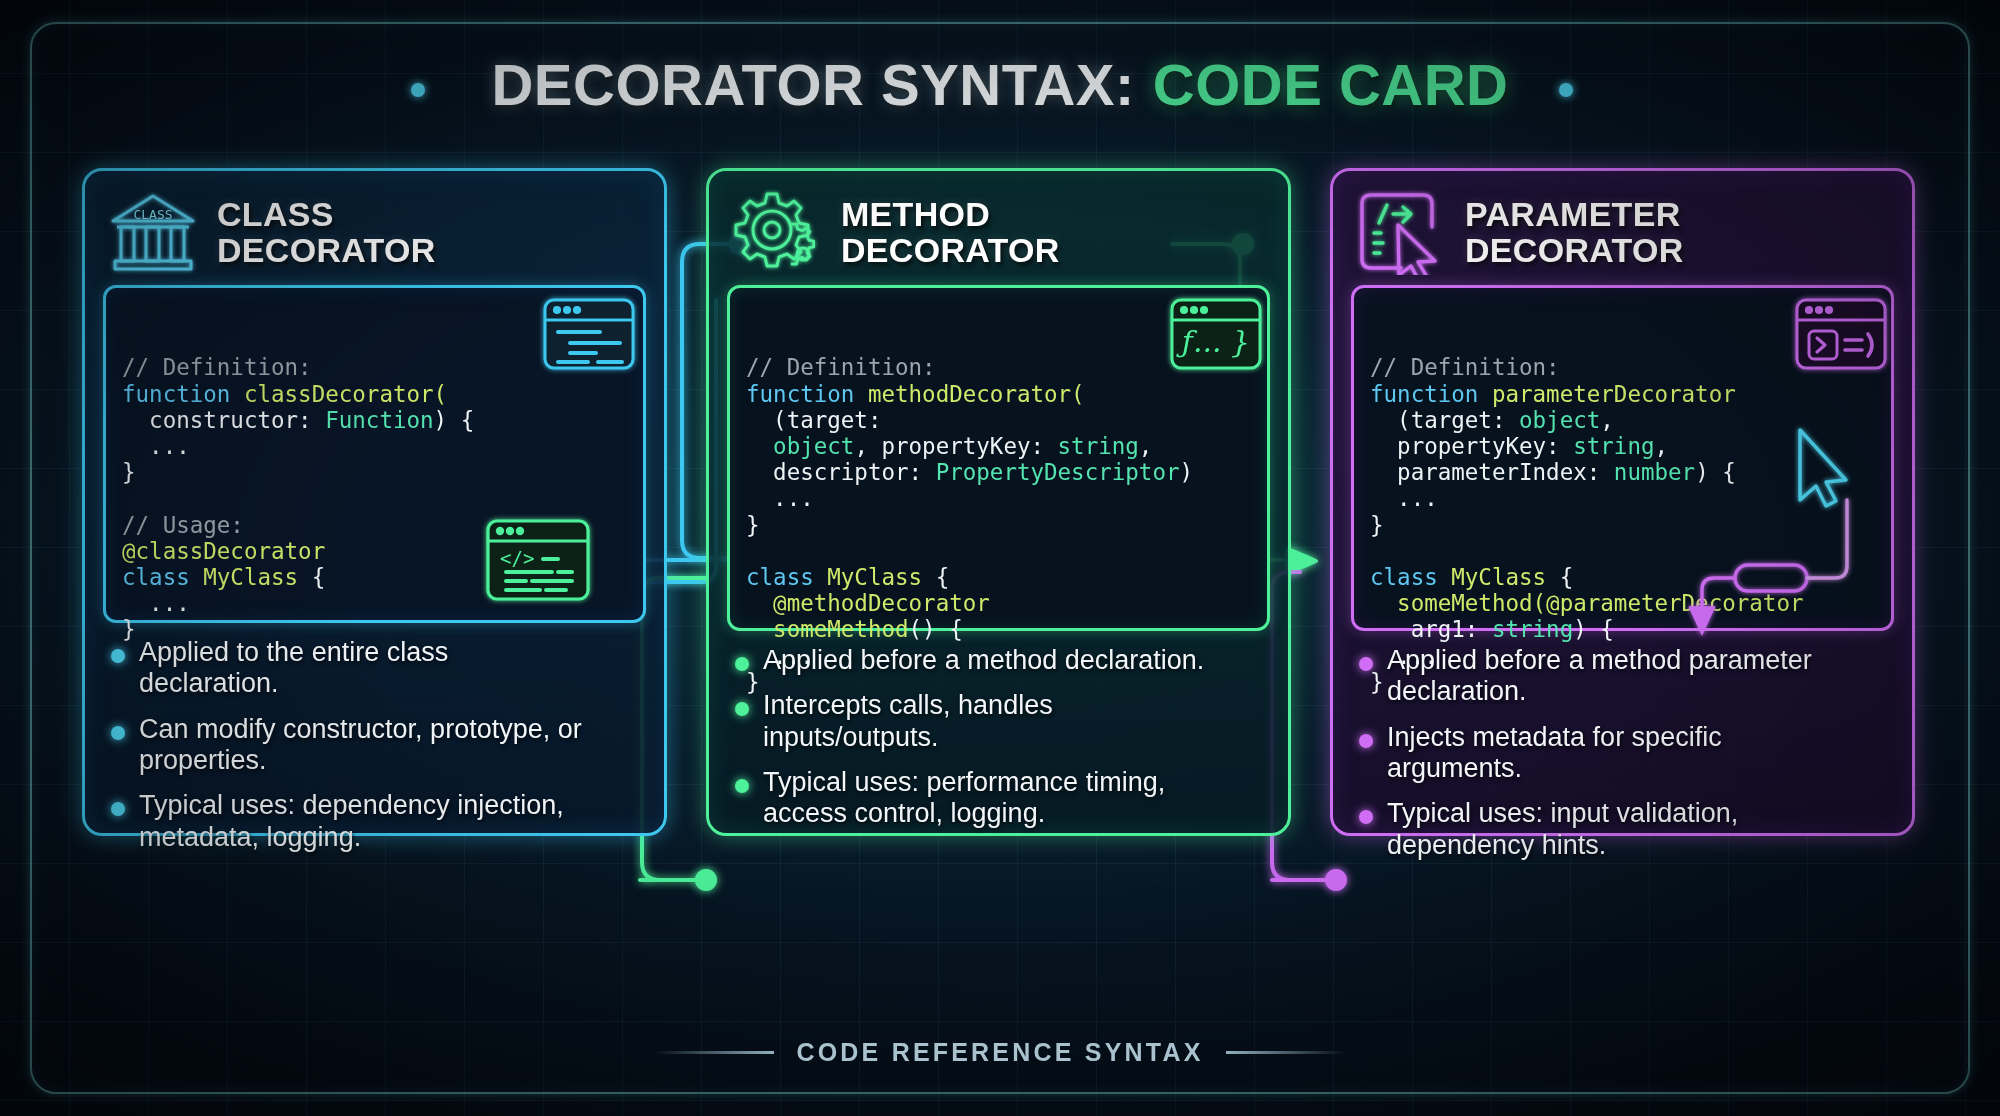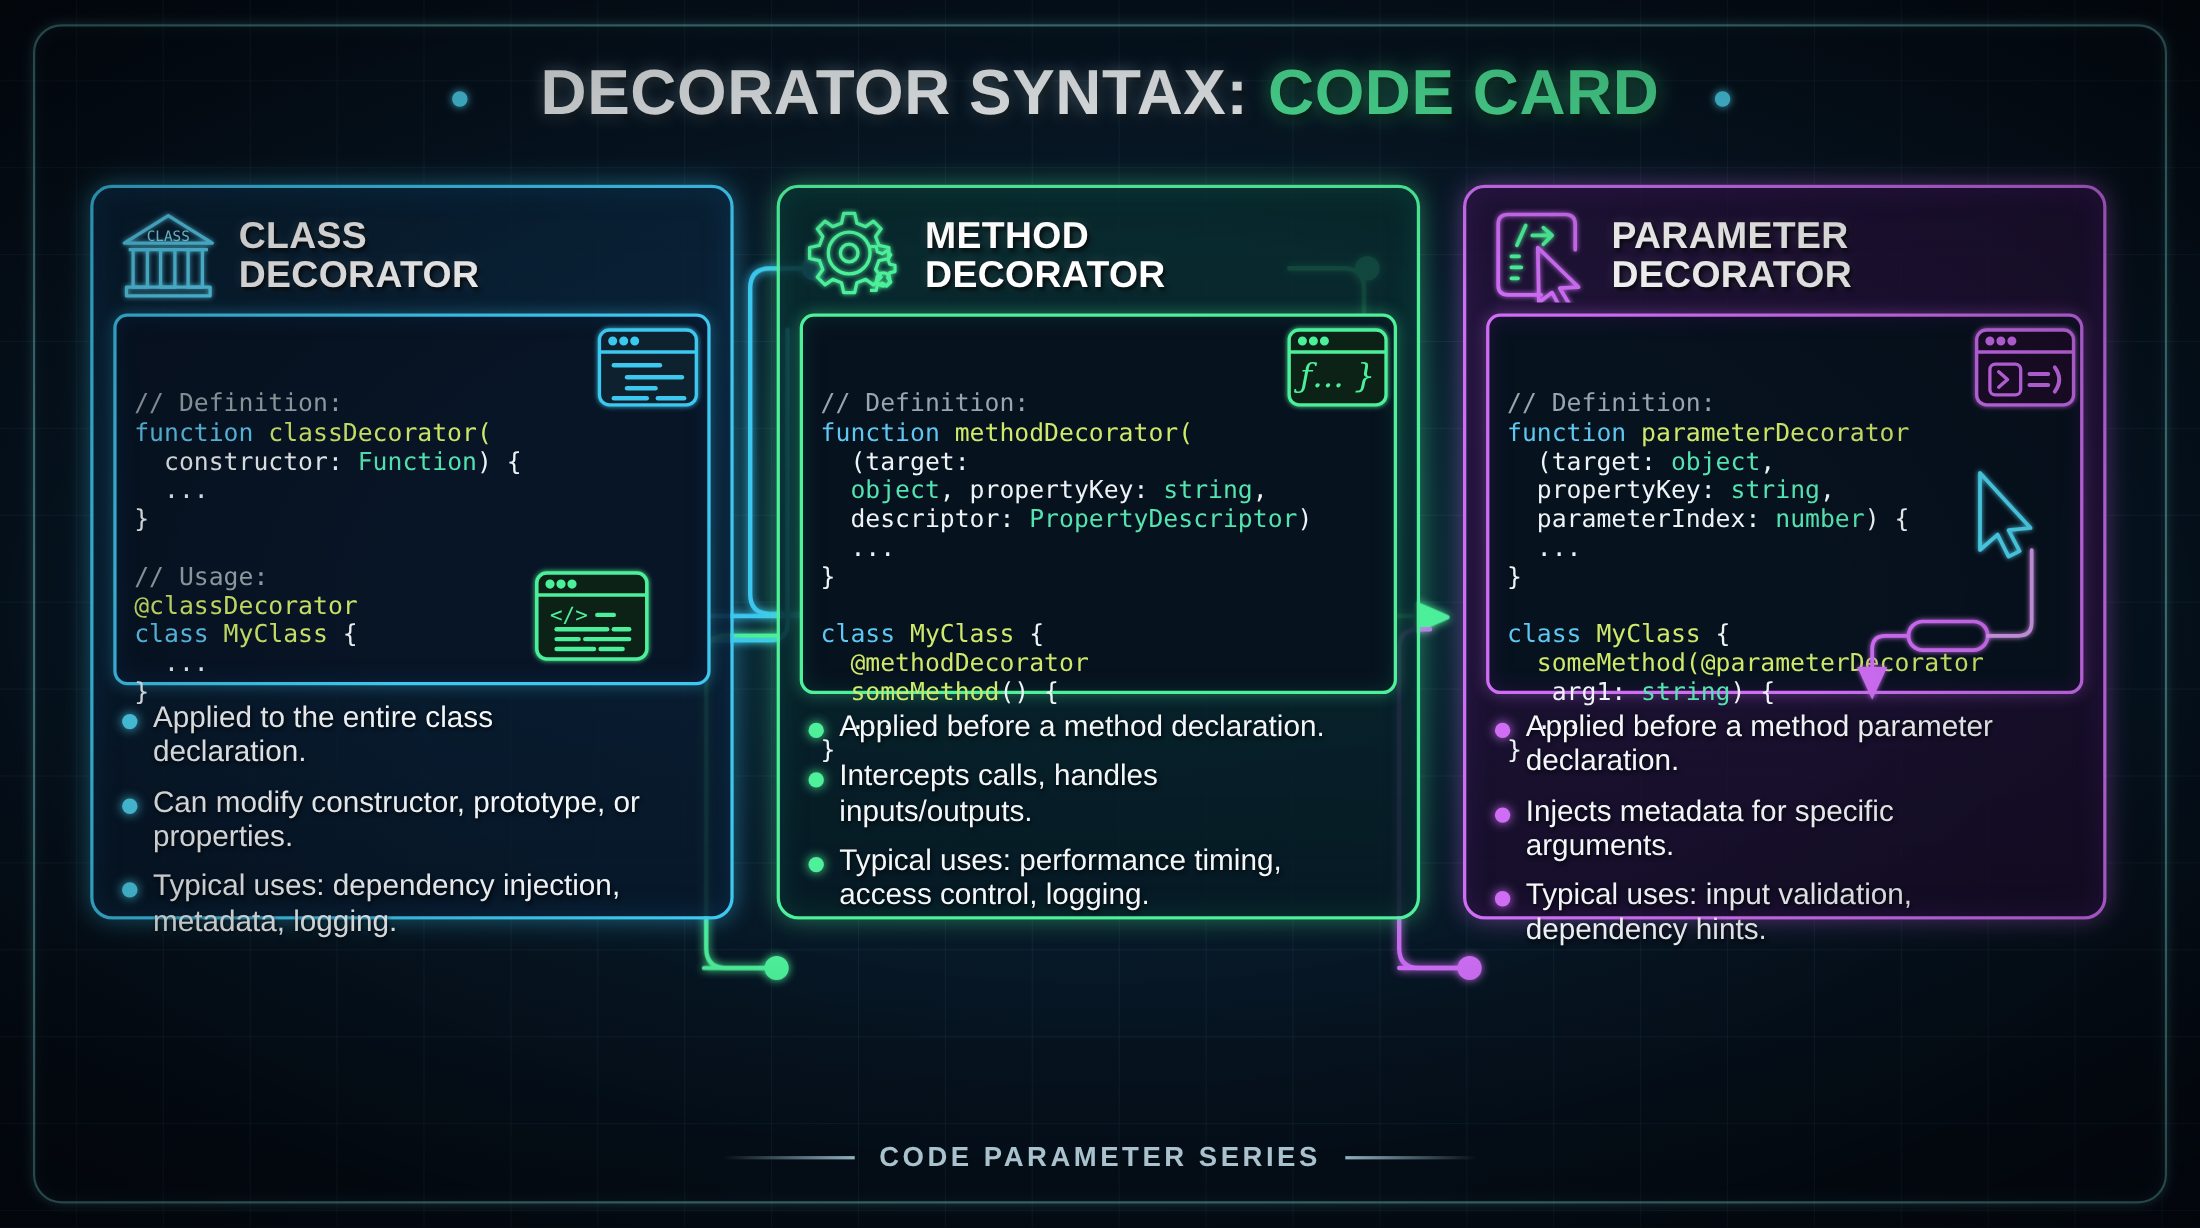--- a/index.html
+++ b/index.html
@@ -378,15 +378,15 @@
     <path d="M1807,578 L1835,578 Q1847,578 1847,566 L1847,500" stroke="#d79bf0"></path>
     <path d="M1735,578 L1714,578 Q1702,578 1702,590 L1702,610"></path>
     <path d="M1691,608 L1702,632 L1713,608 Z" fill="#cf6ef5"></path>
   </g>
 </svg>
 
 <div id="vign"></div>
 
 <div id="footer">
   <span class="fline"></span>
-  <span class="ftxt">CODE PARAMETER SERIES</span>
+  <span class="ftxt">CODE REFERENCE SYNTAX</span>
   <span class="fline r"></span>
 </div>
 
 </body></html>

